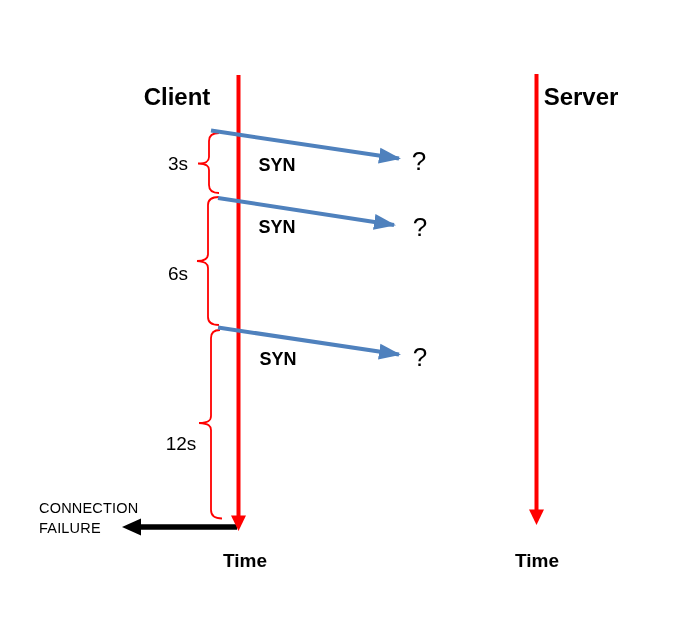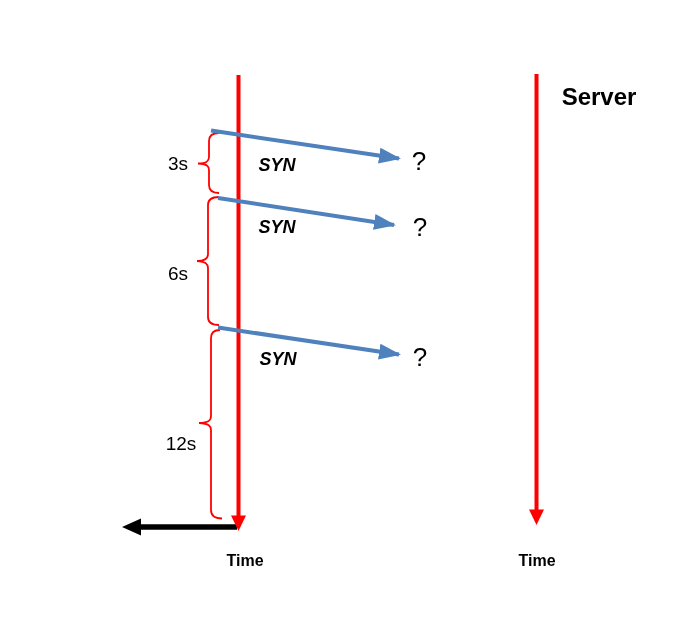--- a/index.html
+++ b/index.html
@@ -29,24 +29,24 @@
   .fail-line { stroke: var(--c-failure, #000000); stroke-width: 5.5; }
   .fail-head { fill:   var(--c-failure, #000000); }
 
   .lbl {
     position: absolute;
     color: var(--c-text, #000000);
     white-space: nowrap;
     transform: translate(-50%, -50%);
   }
   .title    { font-size: 24px; font-weight: bold; }
-  .syn      { font-size: 18px; font-weight: bold; font-style: italic; }
+  .syn      { font-size: 18px; font-weight: bold; }
   .qmark    { font-size: 26px; font-weight: 400; }
   .interval { font-size: 19px; }
-  .time     { font-size: 16px; font-weight: bold; }
+  .time     { font-size: 19px; font-weight: bold; }
   .confail  {
     position: absolute;
     left: 39px;
     top: 498px;
     font-size: 14.5px;
     line-height: 20px;
     color: var(--c-text, #000000);
     letter-spacing: 0.2px;
   }
 </style>
@@ -76,30 +76,35 @@
     <path class="brace" d="M219,197 C213,197 208,199 208,205 L208,254 C208,258 206,261 197,261
              C206,261.5 208,264 208,268 L208,317 C208,323 213,325 219,325"></path>
     <path class="brace" d="M220,330 C214,330 211,332 211,338 L211,416 C211,420 209,423 199,423
              C209,423.5 211,426 211,430 L211,510 C211,516 215,518.5 222,518.5"></path>
 
     <line class="msg" x1="211" y1="130.5" x2="399" y2="158.5" marker-end="url(#mblue)"></line>
     <line class="msg" x1="218" y1="198" x2="394" y2="225" marker-end="url(#mblue)"></line>
     <line class="msg" x1="218" y1="327.5" x2="399" y2="354.5" marker-end="url(#mblue)"></line>
   </svg>
 
-  <div class="lbl title" style="left:599px; top:97px;">Server</div>
+  <div class="lbl title" style="left:177px; top:97px;">Client</div>
+  <div class="lbl title" style="left:581px; top:97px;">Server</div>
 
   <div class="lbl syn" style="left:277px; top:165px;">SYN</div>
   <div class="lbl syn" style="left:277px; top:227px;">SYN</div>
   <div class="lbl syn" style="left:278px; top:359px;">SYN</div>
 
   <div class="lbl qmark" style="left:419px; top:161px;">?</div>
   <div class="lbl qmark" style="left:420px; top:227px;">?</div>
   <div class="lbl qmark" style="left:420px; top:357px;">?</div>
 
   <div class="lbl interval" style="left:178px; top:164px;">3s</div>
   <div class="lbl interval" style="left:178px; top:274px;">6s</div>
   <div class="lbl interval" style="left:181px; top:444px;">12s</div>
 
+  <div class="confail">
+    <div>CONNECTION</div>
+    <div>FAILURE</div>
+  </div>
 
   <div class="lbl time" style="left:245px; top:561px;">Time</div>
   <div class="lbl time" style="left:537px; top:561px;">Time</div>
 </div>
 
 </body></html>

